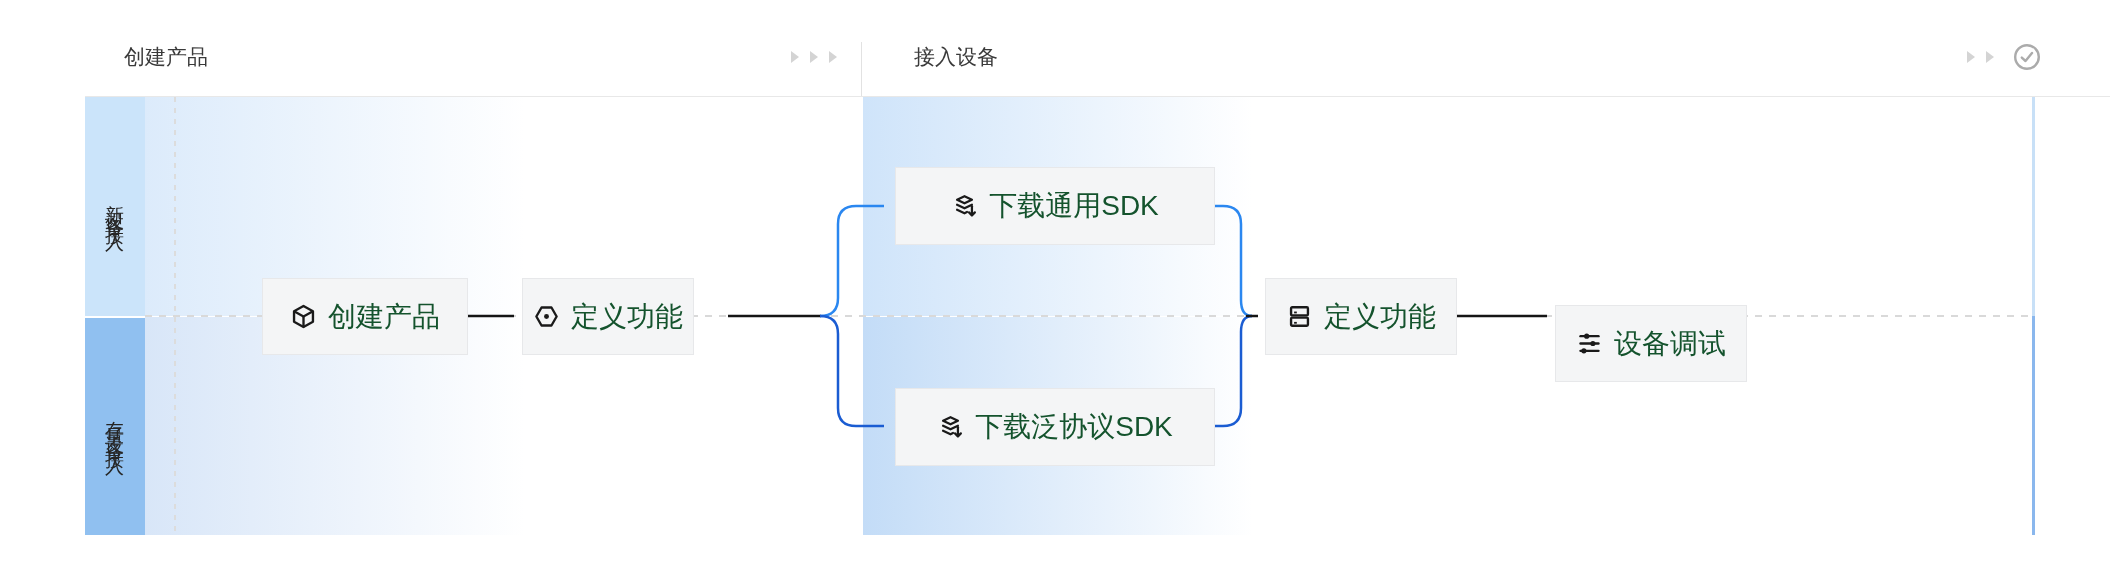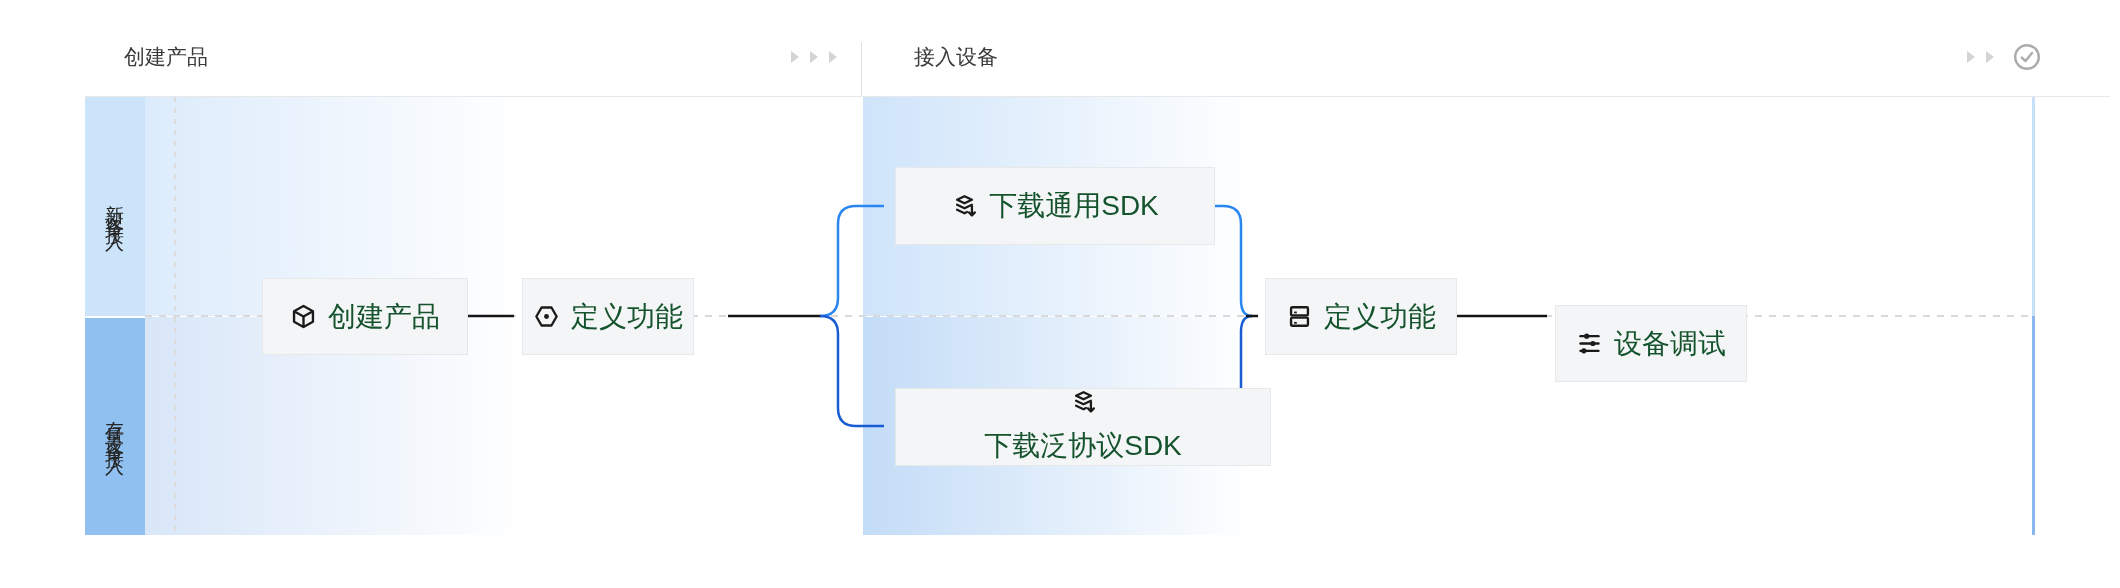--- a/index.html
+++ b/index.html
@@ -54,21 +54,21 @@
   
   .node{
     position:absolute;z-index:3;display:flex;align-items:center;justify-content:center;gap:11px;
     background:#f4f5f6;border:1px solid #e7e8ea;box-sizing:border-box;cursor:pointer;
   }
   .node .label{font-size:28px;font-weight:400;color:#14532d;white-space:nowrap;}
   .node svg{display:block;color:#1a1a1a;flex:0 0 auto;}
   #node-create-product{left:262px;top:278px;width:206px;height:77px;}
   #node-define-features{left:522px;top:278px;width:172px;height:77px;}
   #node-download-general-sdk{left:895px;top:167px;width:320px;height:78px;}
-  #node-download-protocol-sdk{left:895px;top:388px;width:376px;height:78px;flex-direction:column;}
+  #node-download-protocol-sdk{left:895px;top:388px;width:320px;height:78px;}
   #node-add-device{left:1265px;top:278px;width:192px;height:77px;}
   #node-device-debug{left:1555px;top:278px;width:192px;height:77px;margin-top:27px;}
 </style>
 </head>
 <body>
 
 <div id="app">
 
   <div class="stage-title" id="stage-title-1">创建产品</div>
   <div class="stage-title" id="stage-title-2">接入设备</div>

